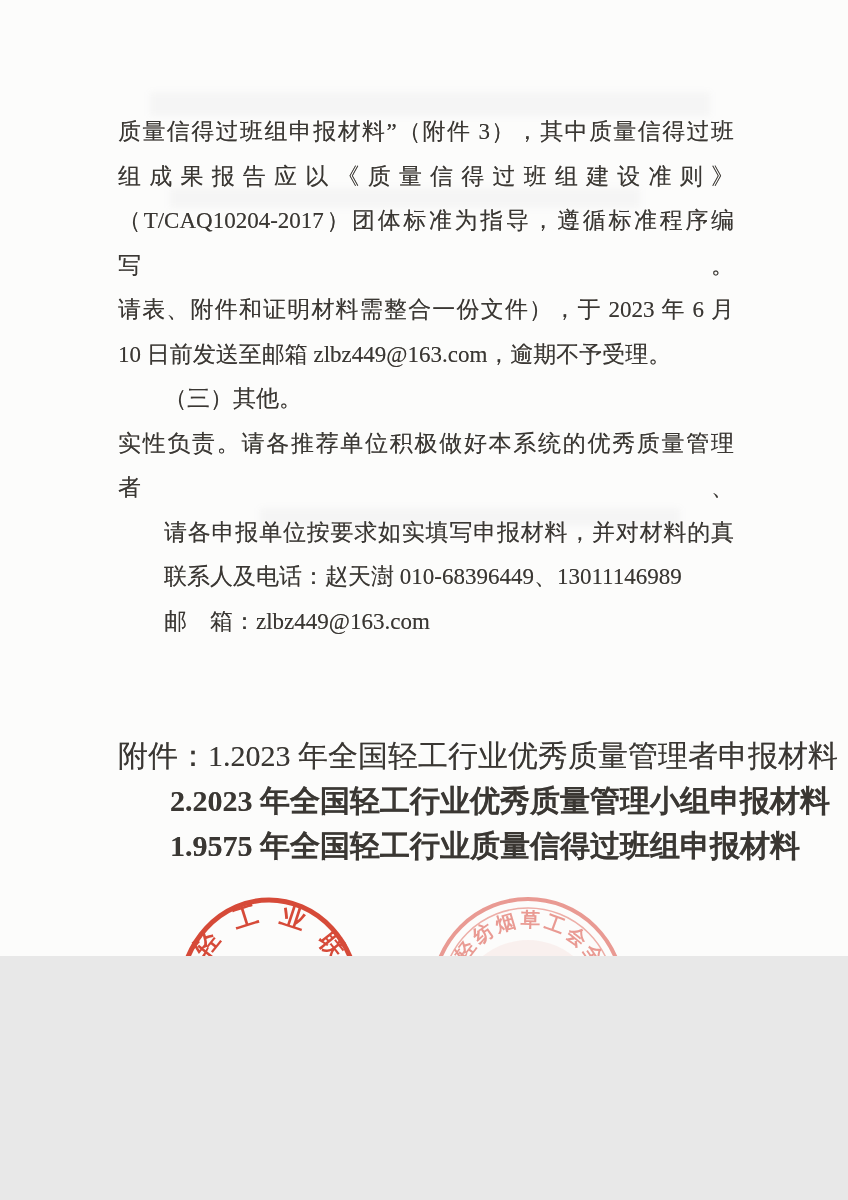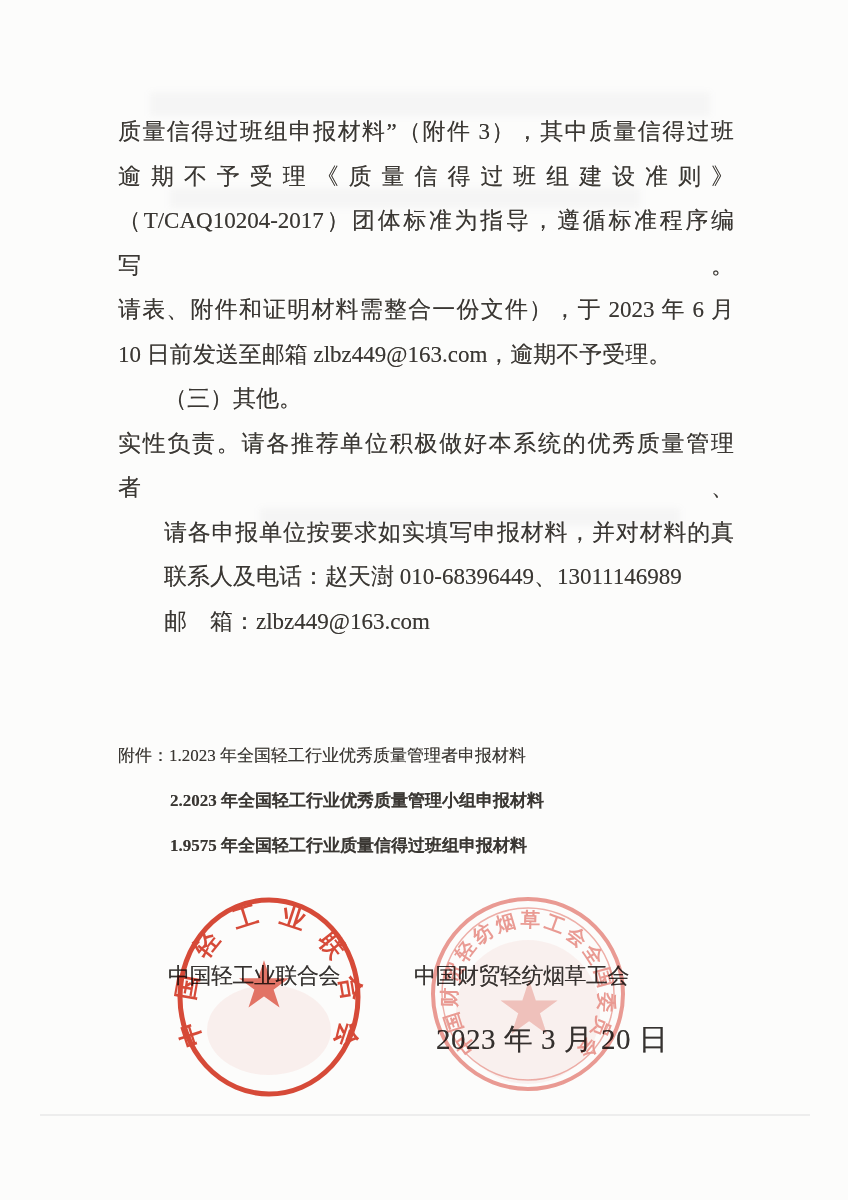--- a/index.html
+++ b/index.html
@@ -1,38 +1,38 @@
 <!DOCTYPE html>
 <html><head>
 <meta charset="utf-8">
 <style>
   html,body{margin:0;padding:0;}
   body{background:#e8e8e8;}
   .page{
     position:relative;
-    width:848px;height:1200px;
+    width:848px;height:956px;
     background:#fcfcfb;
     overflow:hidden;
     font-family:"Liberation Serif","DejaVu Serif",serif;
     color:#3a3733;
   }
   
   .doc-body{
     position:absolute;left:118px;top:110px;width:616px;
     font-size:23px;line-height:44.5px;
     text-shadow:0 0 .6px rgba(56,52,48,.55);
   }
   .line{white-space:nowrap;}
   .j{white-space:normal;text-align:justify;text-align-last:justify;}
   .indent{text-indent:46px;}
   .indent2{padding-left:209px;}
   
   .attachments{
     position:absolute;left:118px;top:733px;width:650px;
-    font-size:17px;line-height:45px;
+    font-size:30px;line-height:45px;
     text-shadow:0 0 .6px rgba(56,52,48,.55);
   }
   .att-row{white-space:nowrap;}
   .att-row.cont{padding-left:52px;font-weight:bold;}
   
   .sig{position:absolute;font-size:22px;letter-spacing:-0.5px;color:#353230;
        text-shadow:0 0 .6px rgba(56,52,48,.55);white-space:nowrap;z-index:2;}
   .sig-left{left:168px;top:961px;}
   .sig-right{left:414px;top:961px;}
   .sig-date{left:436px;top:1020px;font-size:29px;letter-spacing:0.5px;}
@@ -58,21 +58,21 @@
 
 <div class="page">
 
   <div class="ghost g1"></div>
   <div class="ghost g2"></div>
   <div class="ghost g3"></div>
   <div class="scanline"></div>
 
   <div class="doc-body">
     <div class="line j">质量信得过班组申报材料”（附件 3），其中质量信得过班</div>
-    <div class="line j">逾期不予受理《质量信得过班组建设准则》</div>
+    <div class="line j">组成果报告应以《质量信得过班组建设准则》</div>
     <div class="line j">（T/CAQ10204-2017）团体标准为指导，遵循标准程序编写。</div>
     <div class="line j">请表、附件和证明材料需整合一份文件），于 2023 年 6 月</div>
     <div class="line">10 日前发送至邮箱 zlbz449@163.com，逾期不予受理。</div>
     <div class="line indent">（三）其他。</div>
     <div class="line j">实性负责。请各推荐单位积极做好本系统的优秀质量管理者、</div>
     <div class="line j indent">请各申报单位按要求如实填写申报材料，并对材料的真</div>
     <div class="line indent">联系人及电话：赵天澍 010-68396449、13011146989</div>
     <div class="line indent">邮　箱：zlbz449@163.com</div>
   </div>
 

